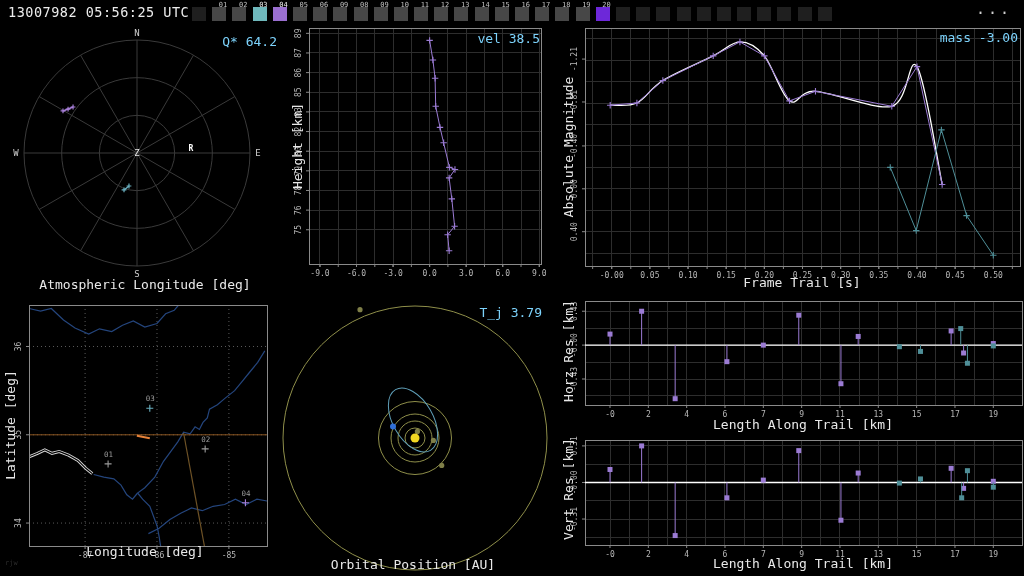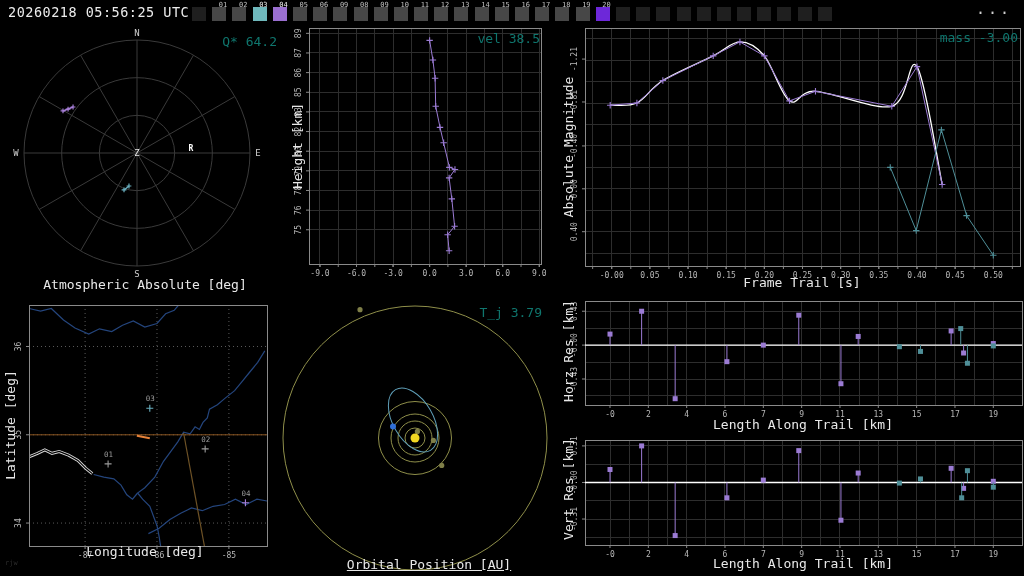--- a/index.html
+++ b/index.html
@@ -1,38 +1,38 @@
 <!DOCTYPE html>
 <html><head>
 <meta charset="utf-8">
 <style>
   html,body{margin:0;padding:0;background:#000;}
   #screen{position:relative;width:1024px;height:576px;background:#000;overflow:hidden;
           font-family:"DejaVu Sans Mono","Liberation Mono",monospace;color:#e8e8e8;}
   .panel{position:absolute;}
   svg{display:block;}
-  .corner{position:absolute;font-size:13px;color:#0f766e;white-space:nowrap;}
+  .corner{position:absolute;font-size:13px;color:#7dd3fc;white-space:nowrap;}
   .xlab{position:absolute;font-size:13px;color:#e8e8e8;text-align:center;white-space:nowrap;}
   .ylab{position:absolute;font-size:13px;color:#e8e8e8;white-space:nowrap;
         transform:translate(-50%,-50%) rotate(-90deg);}
   #timestamp{position:absolute;left:8px;top:4px;font-size:13.5px;color:#ececec;letter-spacing:0.5px;}
   #tabs{position:absolute;left:192px;top:7px;display:flex;gap:6.2px;}
   .tab{position:relative;width:14px;height:14px;background:#444;}
   .tab.empty{background:#1f1f1f;}
   .tab .lbl{position:absolute;top:-5px;right:-1px;font-size:7px;line-height:7px;color:#c0c0c0;}
   #menu-dots{position:absolute;right:12px;top:0px;font-size:15px;color:#cfcfcf;letter-spacing:3px;cursor:pointer;}
   .wm{position:absolute;font-size:7px;color:#2b2b2b;}
 </style>
 </head>
 <body>
 
 <div id="screen">
 
   <div>
-    <div id="timestamp">20260218 05:56:25 UTC</div>
+    <div id="timestamp">13007982 05:56:25 UTC</div>
     <div id="tabs">
         <div class="tab empty" style="background: rgb(31, 31, 31);"></div>
         <div class="tab" style="background: rgb(71, 71, 71);">
           <span class="lbl">01</span>
         </div>
         <div class="tab" style="background: rgb(71, 71, 71);">
           <span class="lbl">02</span>
         </div>
         <div class="tab" style="background: rgb(111, 184, 188);">
           <span class="lbl" style="color: rgb(240, 240, 240);">03</span>
@@ -134,21 +134,21 @@
           <path d="M65.67 84.043H70.47000000000001M68.07000000000001 81.643V86.44300000000001" stroke="#a77fd8" stroke-width="1.2" fill="none"></path>
           <path d="M70.642 82.009H75.44200000000001M73.042 79.609V84.409" stroke="#a77fd8" stroke-width="1.2" fill="none"></path>
         </g>
         <g>
           <polyline stroke="#6ab0c0" stroke-width="1.4" points="124.0,165.0 129.0,161.0" fill="none"></polyline>
           <path d="M121.60499999999999 164.951H126.405M124.005 162.551V167.351" stroke="#6ab0c0" stroke-width="1.2" fill="none"></path>
           <path d="M126.577 160.99599999999998H131.377M128.977 158.59599999999998V163.396" stroke="#6ab0c0" stroke-width="1.2" fill="none"></path>
         </g>
       </svg>
     <div class="corner" style="right:13px;top:9px;">Q* 64.2</div>
-    <div class="xlab" style="left:0;top:252px;width:290px;">Atmospheric Absolute [deg]</div>
+    <div class="xlab" style="left:0;top:252px;width:290px;">Atmospheric Longitude [deg]</div>
   </div>
 
   <div class="panel" style="left:290px;top:25px;width:270px;height:275px;">
     <svg id="svg-height" width="270" height="275">
         <g shape-rendering="crispEdges">
           <line x1="29.966386554621852" y1="3" x2="29.966386554621852" y2="239" stroke="#2d2d2d"></line>
           <line x1="48.243697478991606" y1="3" x2="48.243697478991606" y2="239" stroke="#2d2d2d"></line>
           <line x1="66.52100840336135" y1="3" x2="66.52100840336135" y2="239" stroke="#2d2d2d"></line>
           <line x1="84.79831932773111" y1="3" x2="84.79831932773111" y2="239" stroke="#2d2d2d"></line>
           <line x1="103.07563025210085" y1="3" x2="103.07563025210085" y2="239" stroke="#2d2d2d"></line>
@@ -442,21 +442,21 @@
         </g>
         <ellipse cx="133" cy="125" rx="20" ry="35" fill="none" stroke="#5f9fb8" stroke-width="1" transform="rotate(-30 133 125)"></ellipse>
         <circle cx="137.4" cy="136.4" r="2.6" fill="#7f7f48"></circle>
         <circle cx="153.4" cy="145.4" r="2.6" fill="#7f7f48"></circle>
         <circle cx="161.7" cy="170.4" r="2.6" fill="#7f7f48"></circle>
         <circle cx="80" cy="14.699999999999989" r="2.6" fill="#7f7f48"></circle>
         <circle cx="113" cy="131.4" r="3" fill="#2f6fd8"></circle>
         <circle cx="135" cy="143" r="4.5" fill="#f2d722"></circle>
       </svg>
     <div class="corner" style="right:18px;top:10px;">T_j 3.79</div>
-    <div class="xlab" style="left:16px;top:262px;width:266px;text-decoration:underline;">Orbital Position [AU]</div>
+    <div class="xlab" style="left:0;top:262px;width:266px;">Orbital Position [AU]</div>
   </div>
 
   <div class="panel" style="left:560px;top:295px;width:464px;height:140px;">
     <svg id="svg-horz" width="464" height="140">
         <g shape-rendering="crispEdges">
           <line x1="50" y1="6" x2="50" y2="110" stroke="#2d2d2d"></line>
           <line x1="69.16499999999999" y1="6" x2="69.16499999999999" y2="110" stroke="#2d2d2d"></line>
           <line x1="88.33" y1="6" x2="88.33" y2="110" stroke="#2d2d2d"></line>
           <line x1="107.495" y1="6" x2="107.495" y2="110" stroke="#2d2d2d"></line>
           <line x1="126.66" y1="6" x2="126.66" y2="110" stroke="#2d2d2d"></line>

